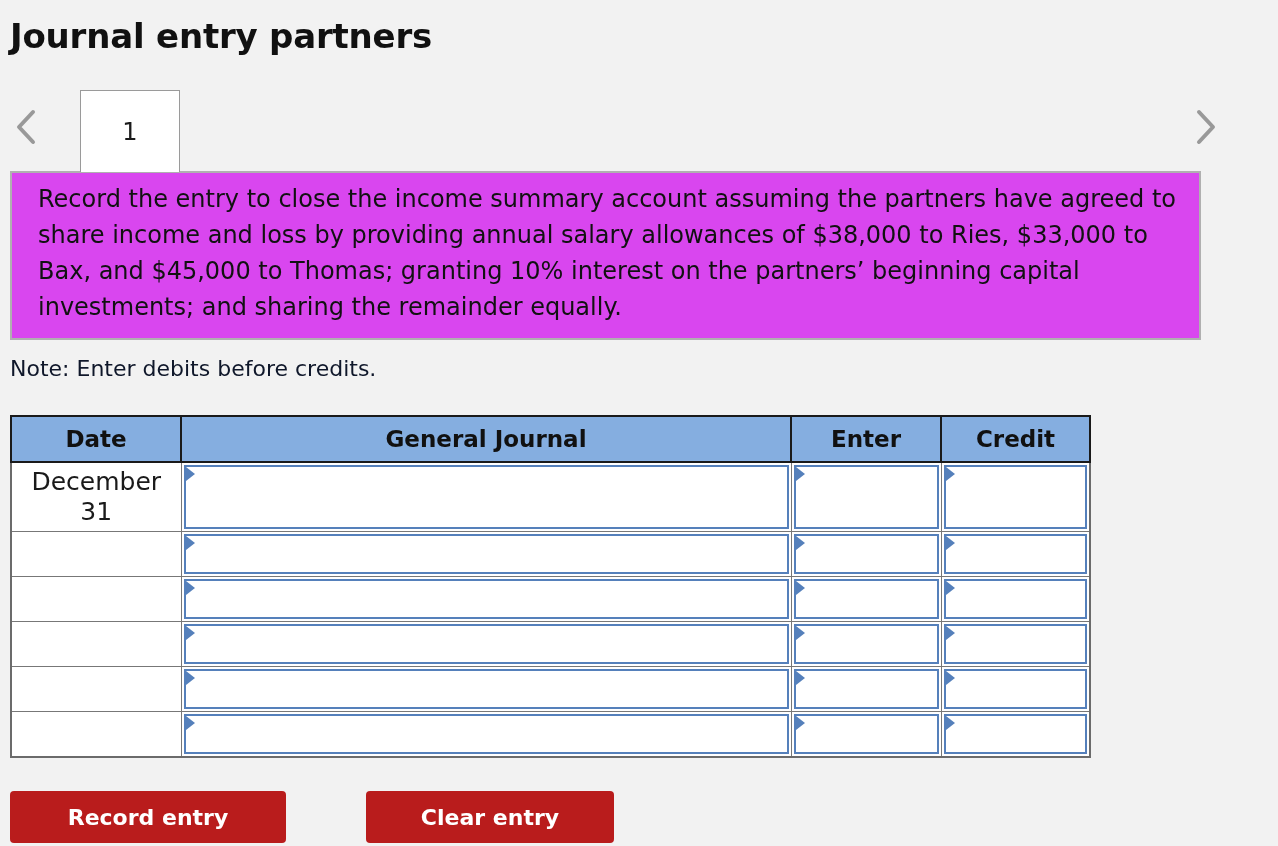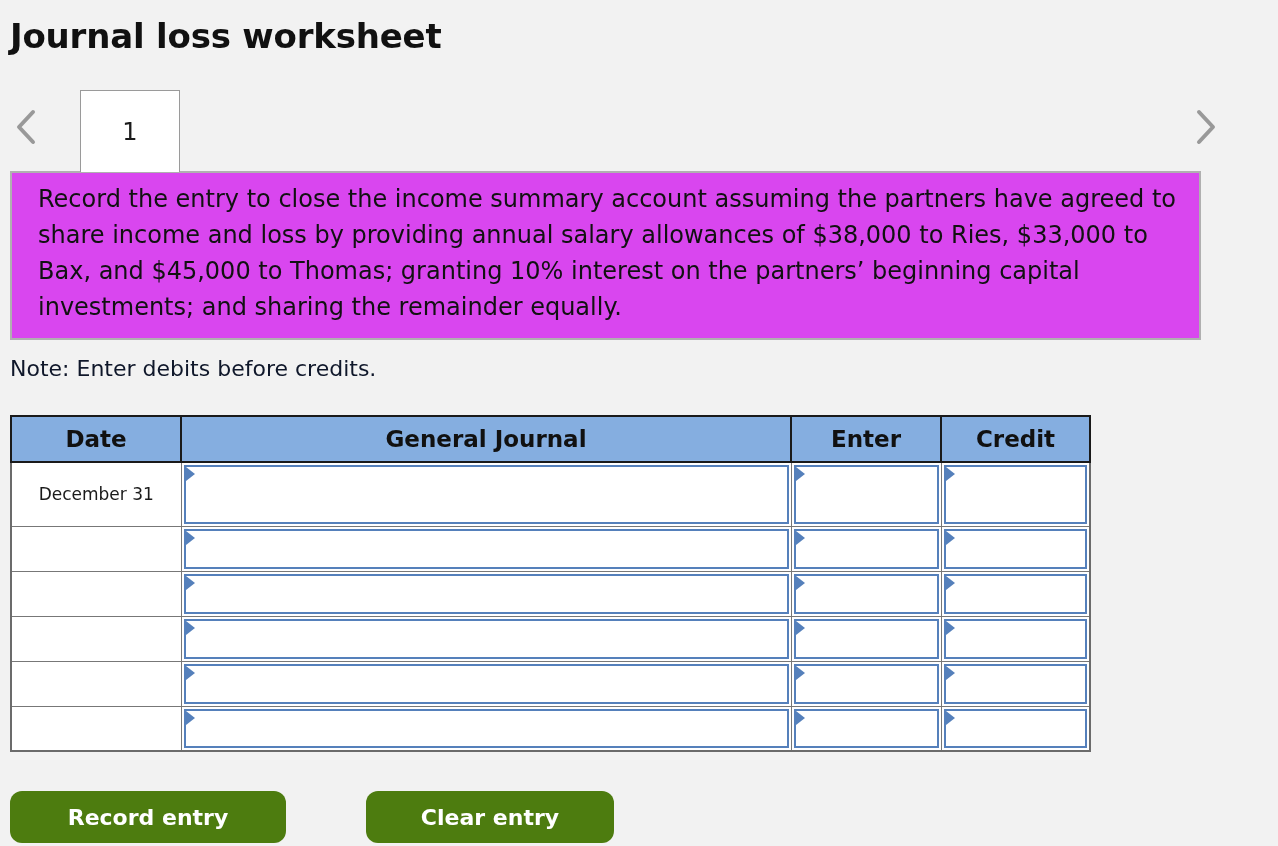--- a/index.html
+++ b/index.html
@@ -108,21 +108,21 @@
     background: #ffffff;
     vertical-align: middle;
   }
   .col-date   { width: 170px; }
   .col-gj     { width: 610px; }
   .col-debit  { width: 150px; }
   .col-credit { width: 149px; }
 
   td.date-cell {
     text-align: center;
-    font-size: 17px;
+    font-size: 25px;
     color: #1a1a1a;
     line-height: 30px;
     padding: 4px 6px;
   }
   tr.row-tall td { height: 64px; }
   tr.row-std  td { height: 45px; }
 
   
   .field {
     position: relative;
@@ -148,43 +148,43 @@
     color: #111;
     line-height: 26px;
     white-space: nowrap;
     overflow: hidden;
   }
 
   
   .btn {
     position: absolute;
     height: 52px;
-    background: #4d7c0f;
+    background: #b91c1c;
     border: none;
-    border-radius: 12px;
+    border-radius: 4px;
     color: #ffffff;
     font-family: "DejaVu Sans", "Liberation Sans", sans-serif;
     font-size: 22px;
     font-weight: bold;
     cursor: pointer;
     display: flex;
     align-items: center;
     justify-content: center;
     padding: 0 10px;
   }
   #btn-record { left: 10px;  top: 791px; width: 276px; }
   #btn-clear  { left: 366px; top: 791px; width: 248px; }
   #btn-view   { left: 911px; top: 791px; width: 316px; }
 </style>
 </head>
 <body>
 
 <div id="root">
 
-  <div class="page-title">Journal loss worksheet</div>
+  <div class="page-title">Journal entry partners</div>
 
   <div class="nav-arrow" id="nav-prev">
     <span>
       <svg width="26" height="40" viewBox="0 0 26 40" aria-hidden="true">
         <polyline points="20,5 6,20 20,35" fill="none" stroke="#999999" stroke-width="4" stroke-linecap="round" stroke-linejoin="round"></polyline>
       </svg>
     </span>
   </div>
   <div class="nav-arrow" id="nav-next">
     <span>

